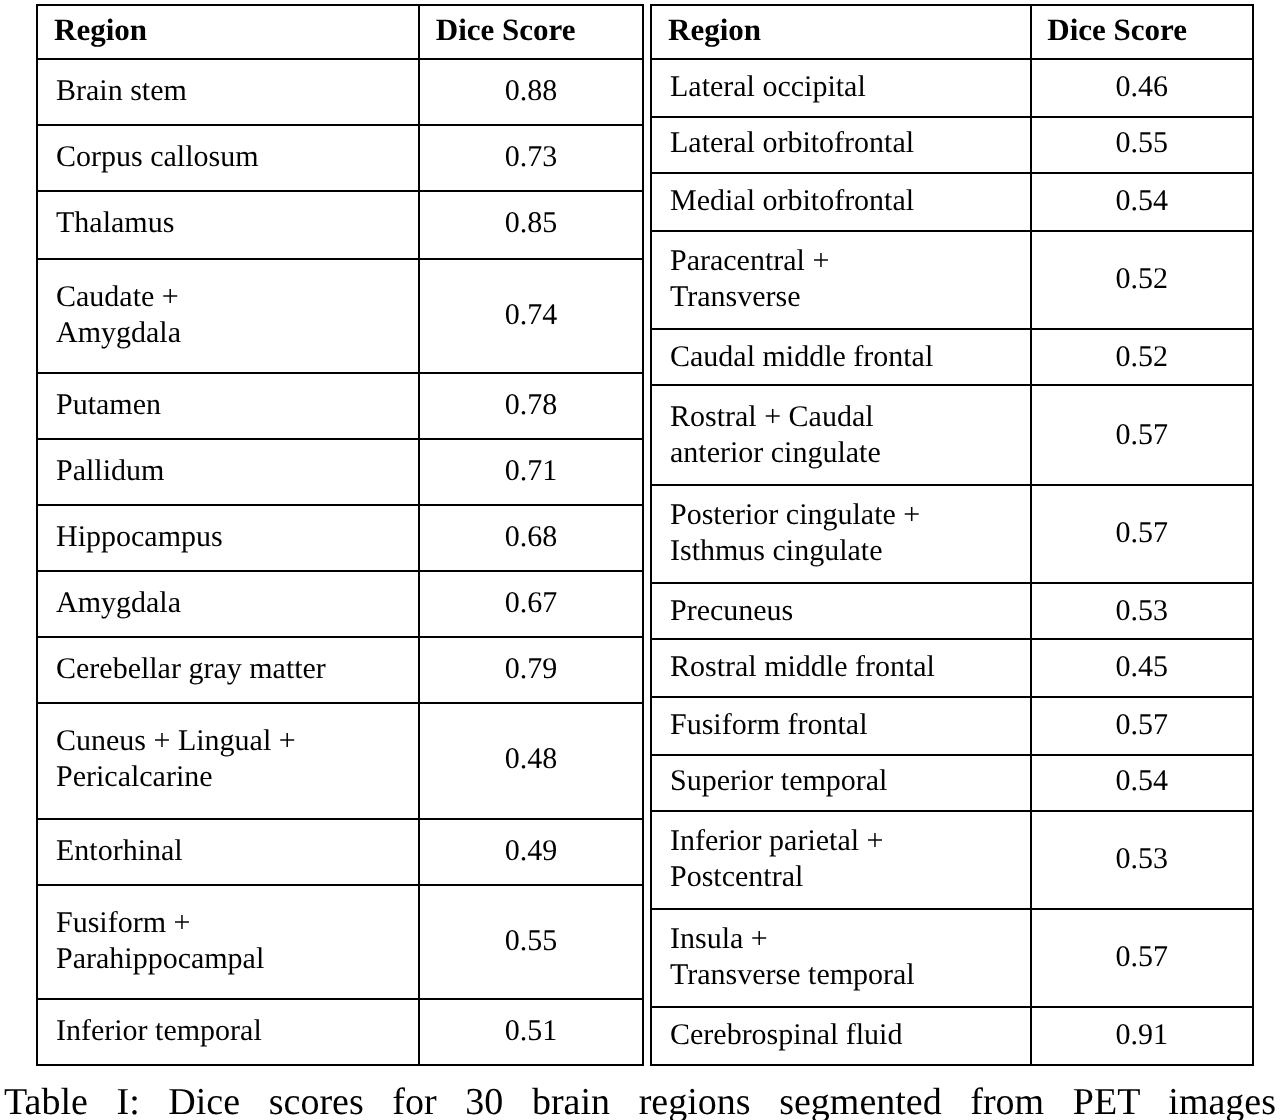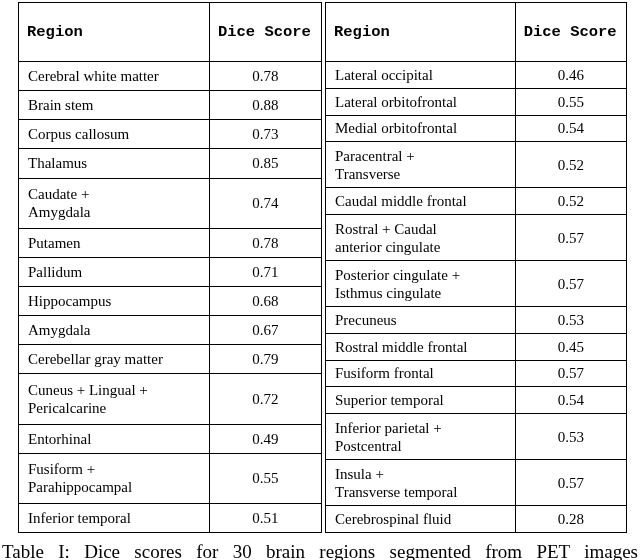--- a/index.html
+++ b/index.html
@@ -32,22 +32,21 @@
   table.score-table.left  { width: 305px; }
   table.score-table.right { width: 303px; }
   table.score-table th,
   table.score-table td {
     border: 1px solid #000000;
     vertical-align: middle;
   }
   table.score-table th {
     font-weight: bold;
     font-size: 15.5px;
-    padding: 20px 8px;
-    font-family: Liberation Mono, monospace;
+    padding: 4px 8px;
   }
   th.region-head { text-align: left; }
   th.score-head  { text-align: left; }
   td.region-cell {
     text-align: left;
     padding: 3px 6px 3px 9px;
     white-space: pre-line;
   }
   td.score-cell {
     text-align: center;
@@ -78,24 +77,20 @@
         <col class="score-col">
       </colgroup>
       <thead>
         <tr>
           <th class="region-head">Region</th>
           <th class="score-head">Dice Score</th>
         </tr>
       </thead>
       <tbody>
           <tr>
-            <td class="region-cell">Cerebral white matter</td>
-            <td class="score-cell">0.78</td>
-          </tr>
-          <tr>
             <td class="region-cell">Brain stem</td>
             <td class="score-cell">0.88</td>
           </tr>
           <tr>
             <td class="region-cell">Corpus callosum</td>
             <td class="score-cell">0.73</td>
           </tr>
           <tr>
             <td class="region-cell">Thalamus</td>
             <td class="score-cell">0.85</td>
@@ -121,21 +116,21 @@
             <td class="region-cell">Amygdala</td>
             <td class="score-cell">0.67</td>
           </tr>
           <tr>
             <td class="region-cell">Cerebellar gray matter</td>
             <td class="score-cell">0.79</td>
           </tr>
           <tr>
             <td class="region-cell">Cuneus + Lingual +
 Pericalcarine</td>
-            <td class="score-cell">0.72</td>
+            <td class="score-cell">0.48</td>
           </tr>
           <tr>
             <td class="region-cell">Entorhinal</td>
             <td class="score-cell">0.49</td>
           </tr>
           <tr>
             <td class="region-cell">Fusiform +
 Parahippocampal</td>
             <td class="score-cell">0.55</td>
           </tr>
@@ -210,21 +205,21 @@
 Postcentral</td>
             <td class="score-cell">0.53</td>
           </tr>
           <tr>
             <td class="region-cell">Insula +
 Transverse temporal</td>
             <td class="score-cell">0.57</td>
           </tr>
           <tr>
             <td class="region-cell">Cerebrospinal fluid</td>
-            <td class="score-cell">0.28</td>
+            <td class="score-cell">0.91</td>
           </tr>
         </tbody>
     </table>
 
   </div>
 
   <div class="caption">Table I: Dice scores for 30 brain regions segmented from PET images</div>
 </div>
 
 </body></html>

